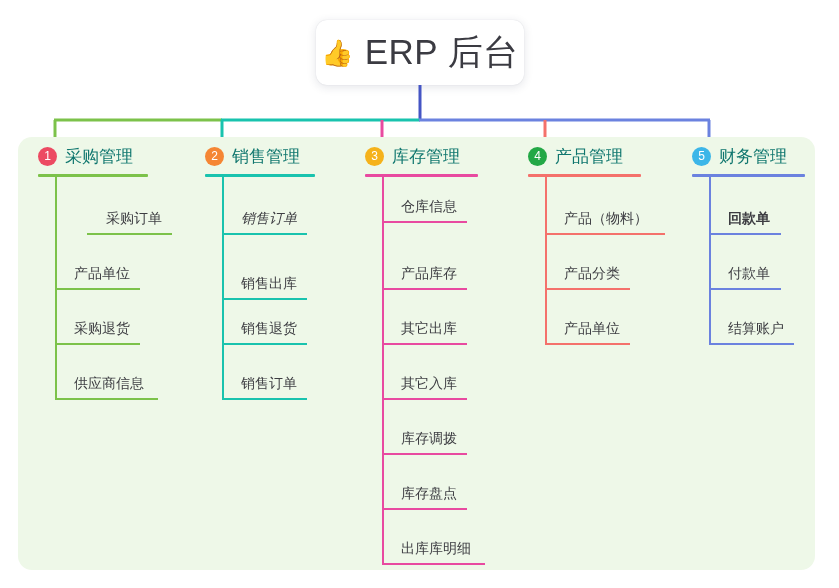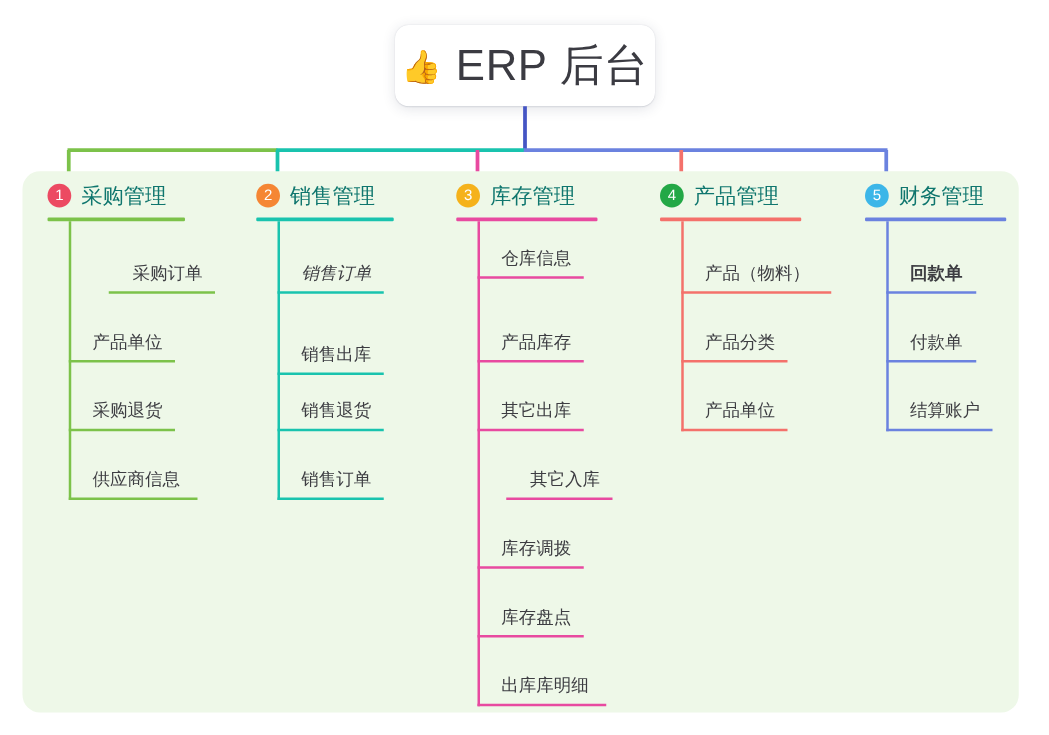--- a/index.html
+++ b/index.html
@@ -198,21 +198,21 @@
         <div class="leaf-rule" style="width: 85px; background: rgb(232, 74, 160);"></div>
       </div>
       <div class="leaf" style="top: 105px; width: 85px; height: 48px;">
         <span class="leaf-label">产品库存</span>
         <div class="leaf-rule" style="width: 85px; background: rgb(232, 74, 160);"></div>
       </div>
       <div class="leaf" style="top: 160px; width: 85px; height: 48px;">
         <span class="leaf-label">其它出库</span>
         <div class="leaf-rule" style="width: 85px; background: rgb(232, 74, 160);"></div>
       </div>
-      <div class="leaf" style="top: 215px; width: 85px; height: 48px; margin-left: 23px;">
+      <div class="leaf" style="top: 215px; width: 85px; height: 48px;">
         <span class="leaf-label">其它入库</span>
         <div class="leaf-rule" style="width: 85px; background: rgb(232, 74, 160);"></div>
       </div>
       <div class="leaf" style="top: 270px; width: 85px; height: 48px;">
         <span class="leaf-label">库存调拨</span>
         <div class="leaf-rule" style="width: 85px; background: rgb(232, 74, 160);"></div>
       </div>
       <div class="leaf" style="top: 325px; width: 85px; height: 48px;">
         <span class="leaf-label">库存盘点</span>
         <div class="leaf-rule" style="width: 85px; background: rgb(232, 74, 160);"></div>

